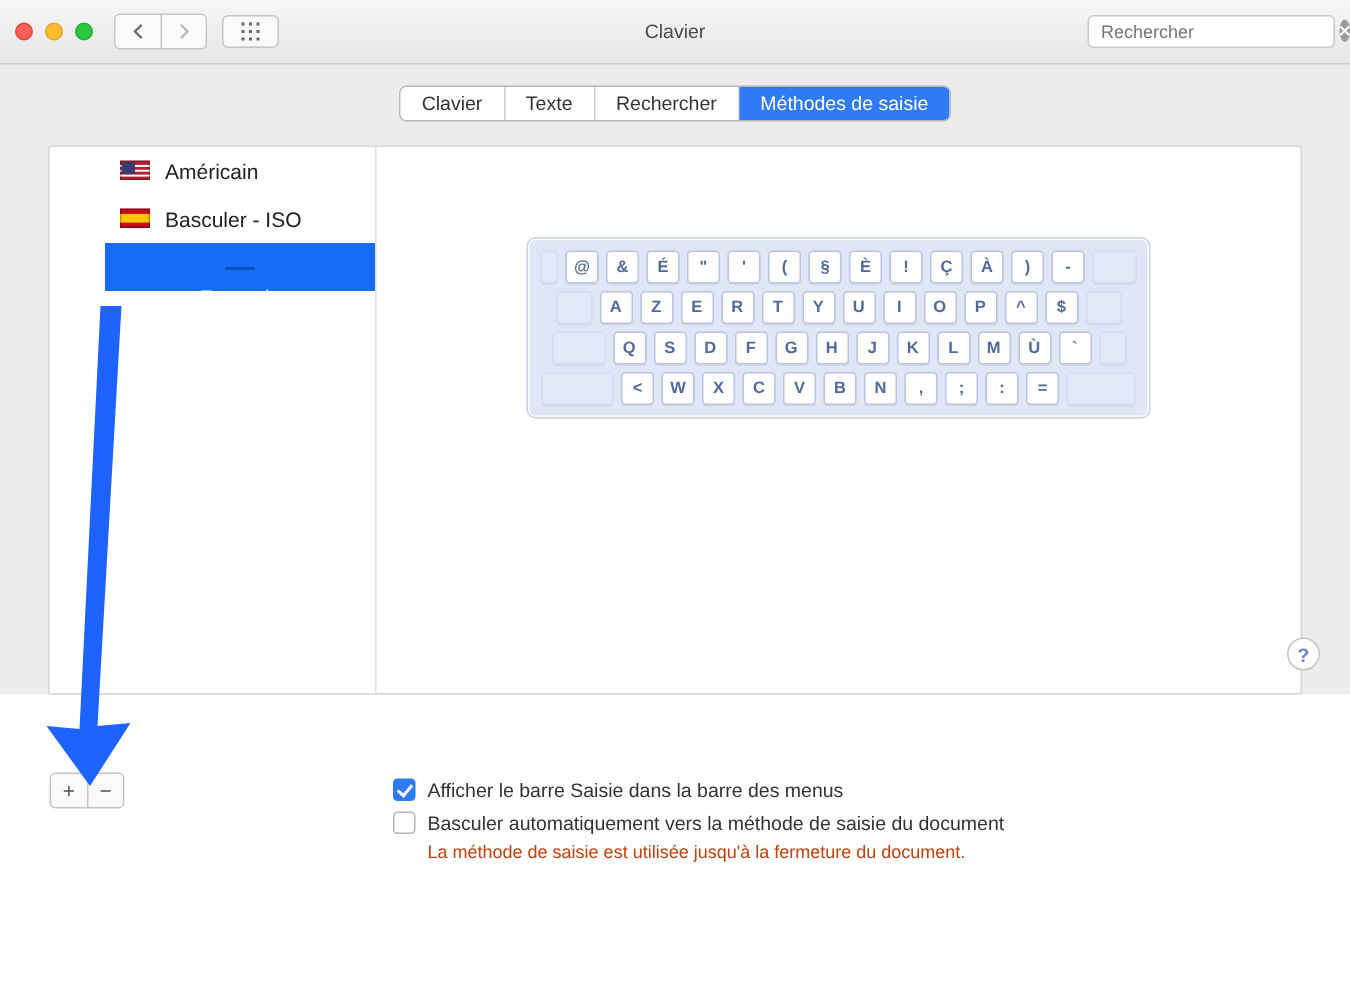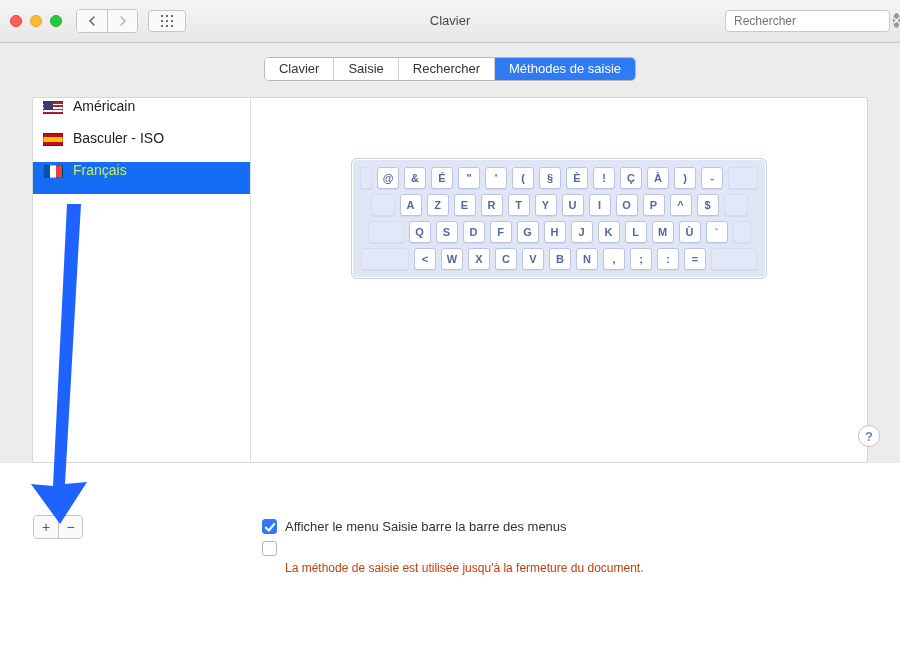--- a/index.html
+++ b/index.html
@@ -23,22 +23,22 @@
   
   .tabbar { display: flex; justify-content: center; margin-top: 14px; }
   .seg-tabs { display: flex; border: 1px solid #b6b6b6; border-radius: 5px; overflow: hidden; background: #fff; }
   .seg-tabs .tab { height: 22px; padding: 0 14px; font-size: 13px; color: #333; background: #fff; border: none; display: flex; align-items: center; }
   .seg-tabs .tab + .tab { border-left: 1px solid #cfcfcf; }
   .seg-tabs .tab.active { background: #2f7bf6; color: #fff; }
   
   .content { margin: 16px 32px 0 32px; display: flex; height: 410px; border: 1px solid #d6d6d6; border-radius: 2px; background: #fff; position: relative; }
   .sidebar { width: 218px; border-right: 1px solid #e0e0e0; display: flex; flex-direction: column; }
   .source-list { flex: 1; overflow: hidden; }
-  .src-item { height: 28px; display: flex; align-items: flex-end; gap: 10px; padding: 16px 10px; font-size: 14px; color: #222; }
-  .src-item.selected { background: #156df6; color: #bef264; }
+  .src-item { height: 28px; display: flex; align-items: center; gap: 10px; padding: 16px 10px; font-size: 14px; color: #222; margin-left: 37px; }
+  .src-item.selected { background: #156df6; color: #ffffff; flex-direction: column; }
   .flag { width: 20px; height: 13px; border: 1px solid rgba(0,0,0,.25); position: relative; overflow: hidden; }
   .flag-us { background: linear-gradient(#b22234 0 15%, #fff 15% 30%, #b22234 30% 45%, #fff 45% 60%, #b22234 60% 75%, #fff 75% 90%, #b22234 90% 100%); }
   .flag-us::before { content:""; position:absolute; left:0; top:0; width:9px; height:8px; background:#3c3b6e; }
   .flag-es { background: linear-gradient(#c60b1e 0 25%, #ffc400 25% 75%, #c60b1e 75% 100%); }
   .flag-fr { background: linear-gradient(90deg, #0055a4 0 33%, #fff 33% 66%, #ef4135 66% 100%); }
   .preview { flex: 1; display: flex; align-items: flex-start; justify-content: center; padding-top: 60px; }
   .keyboard { background: #dfe6f6; border: 1px solid #c7d0e8; border-radius: 6px; padding: 8px; box-shadow: inset 0 0 0 1px #fff; }
   .row { display: flex; gap: 5px; margin-bottom: 5px; justify-content: center; }
   .row:last-child { margin-bottom: 0; }
   .key { background: #fff; border: 1px solid #bac4e0; border-radius: 3px; height: 22px; min-width: 22px; padding: 0 3px; font-size: 11px; font-weight: 600; color: #52699c; display: flex; align-items: center; justify-content: center; box-shadow: 0 1px 0 rgba(0,0,0,.06); }
@@ -110,21 +110,21 @@
         <svg width="7" height="7" viewBox="0 0 7 7">
             <path d="M1 1 L6 6 M6 1 L1 6" stroke="#fff" stroke-width="1.4" stroke-linecap="round"></path>
           </svg>
       </button>
     </div>
   </div>
 
   <div class="tabbar">
     <div class="seg-tabs" id="seg-tabs">
         <button class="tab">Clavier</button>
-        <button class="tab">Saisie</button>
+        <button class="tab">Texte</button>
         <button class="tab">Rechercher</button>
         <button class="tab active">Méthodes de saisie</button>
       </div>
   </div>
 
   <div class="content">
     <div class="sidebar">
       <div class="source-list" id="source-list">
           <div class="src-item">
             <span class="flag flag-us"></span>
@@ -211,24 +211,25 @@
   </div>
 
   <div class="addremove">
     <button>+</button>
     <button>−</button>
   </div>
 
   <div class="options">
     <div class="chk-row">
       <span class="chk checked"></span>
-      <span>Afficher le menu Saisie barre la barre des menus</span>
+      <span>Afficher le barre Saisie dans la barre des menus</span>
     </div>
     <div class="chk-row">
       <span class="chk"></span>
+      <span>Basculer automatiquement vers la méthode de saisie du document</span>
     </div>
     <div class="hint">La méthode de saisie est utilisée jusqu'à la fermeture du document.</div>
   </div>
 
   <button class="help">?</button>
 
   <svg class="arrow-svg" width="70" height="320" viewBox="0 0 70 320">
     <polygon points="42,0 56,0 40,280 62,278 35,320 6,280 28,282" fill="#1e63ff"></polygon>
   </svg>
 

